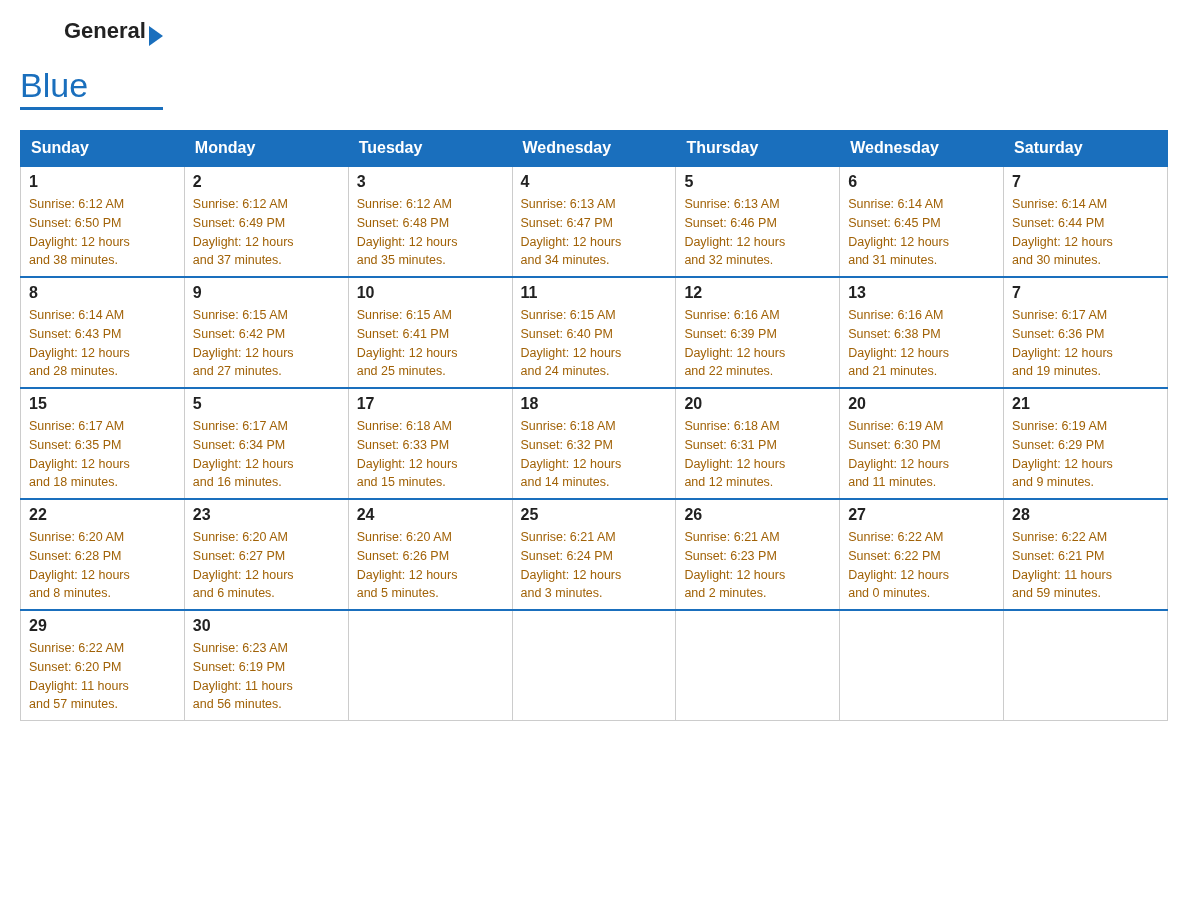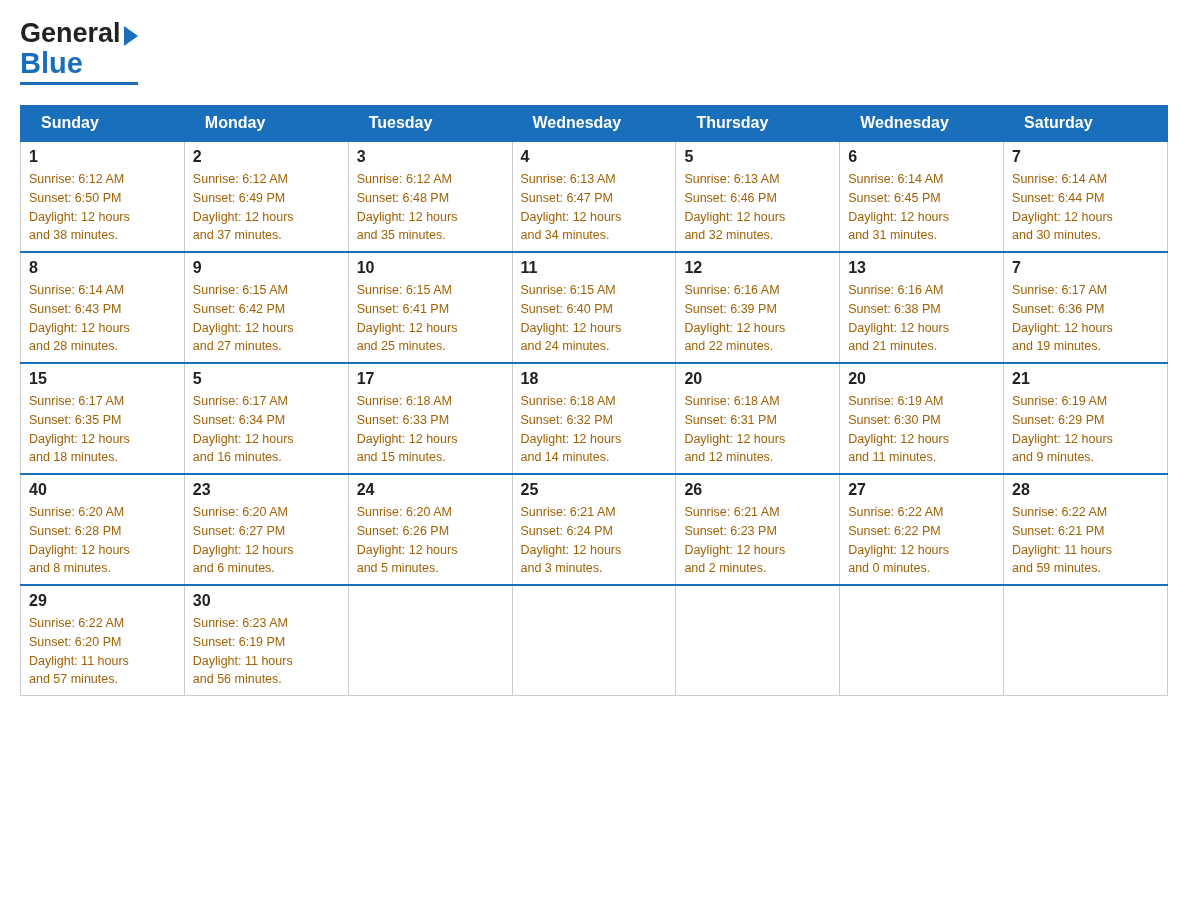--- a/index.html
+++ b/index.html
@@ -45,21 +45,21 @@
       width: 100%;
       border-collapse: collapse;
       table-layout: fixed;
     }
 
     thead th {
       background: #1a6fbd;
       color: #fff;
       font-size: 16px;
       font-weight: bold;
-      padding: 8px 20px;
+      padding: 8px 10px;
       text-align: left;
       border: 1px solid #1a6fbd;
     }
 
     tbody td {
       border: 1px solid #ccc;
       border-top: 2px solid #1a6fbd;
       padding: 6px 8px;
       vertical-align: top;
       font-size: 13px;
@@ -80,25 +80,25 @@
       line-height: 1.5;
       color: #a16207;
     }
   </style>
 </head>
 <body>
 
 <div class="header">
   <div class="logo">
   <div style="display:flex;align-items:flex-start;line-height:1;">
-    <span style="font-size:27px;font-weight:bold;color:#222;font-family:Arial,sans-serif;">General</span>
+    <span style="font-size:22px;font-weight:bold;color:#222;font-family:Arial,sans-serif;margin-left:44px;">General</span>
     <span style="display:inline-block;width:0;height:0;border-left:14px solid #1a6fbd;border-top:10px solid transparent;border-bottom:10px solid transparent;margin-left:3px;margin-top:6px;"></span>
   </div>
   <div style="display:flex;align-items:center;margin-top:0px;">
-    <span style="font-size:29px;font-weight:bold;color:#1a6fbd;font-family:Arial,sans-serif;">Blue</span>
+    <span style="font-size:34px;font-weight:normal;color:#1a6fbd;font-family:Arial,sans-serif;margin-top:20px;">Blue</span>
   </div>
   <div style="width:100%;height:3px;background:#1a6fbd;margin-top:2px;"></div>
 </div>
   <div class="title-block">
     <div class="calendar-title"></div>
     <div class="calendar-subtitle"></div>
   </div>
 </div>
 
 <table>
@@ -199,21 +199,21 @@
           <span class="day-number">20</span>
           <div class="day-info">Sunrise: 6:19 AM<br>Sunset: 6:30 PM<br>Daylight: 12 hours<br>and 11 minutes.</div>
         </td>
         <td>
           <span class="day-number">21</span>
           <div class="day-info">Sunrise: 6:19 AM<br>Sunset: 6:29 PM<br>Daylight: 12 hours<br>and 9 minutes.</div>
         </td>
       </tr>
       <tr>
         <td>
-          <span class="day-number">40</span>
+          <span class="day-number">22</span>
           <div class="day-info">Sunrise: 6:20 AM<br>Sunset: 6:28 PM<br>Daylight: 12 hours<br>and 8 minutes.</div>
         </td>
         <td>
           <span class="day-number">23</span>
           <div class="day-info">Sunrise: 6:20 AM<br>Sunset: 6:27 PM<br>Daylight: 12 hours<br>and 6 minutes.</div>
         </td>
         <td>
           <span class="day-number">24</span>
           <div class="day-info">Sunrise: 6:20 AM<br>Sunset: 6:26 PM<br>Daylight: 12 hours<br>and 5 minutes.</div>
         </td>

